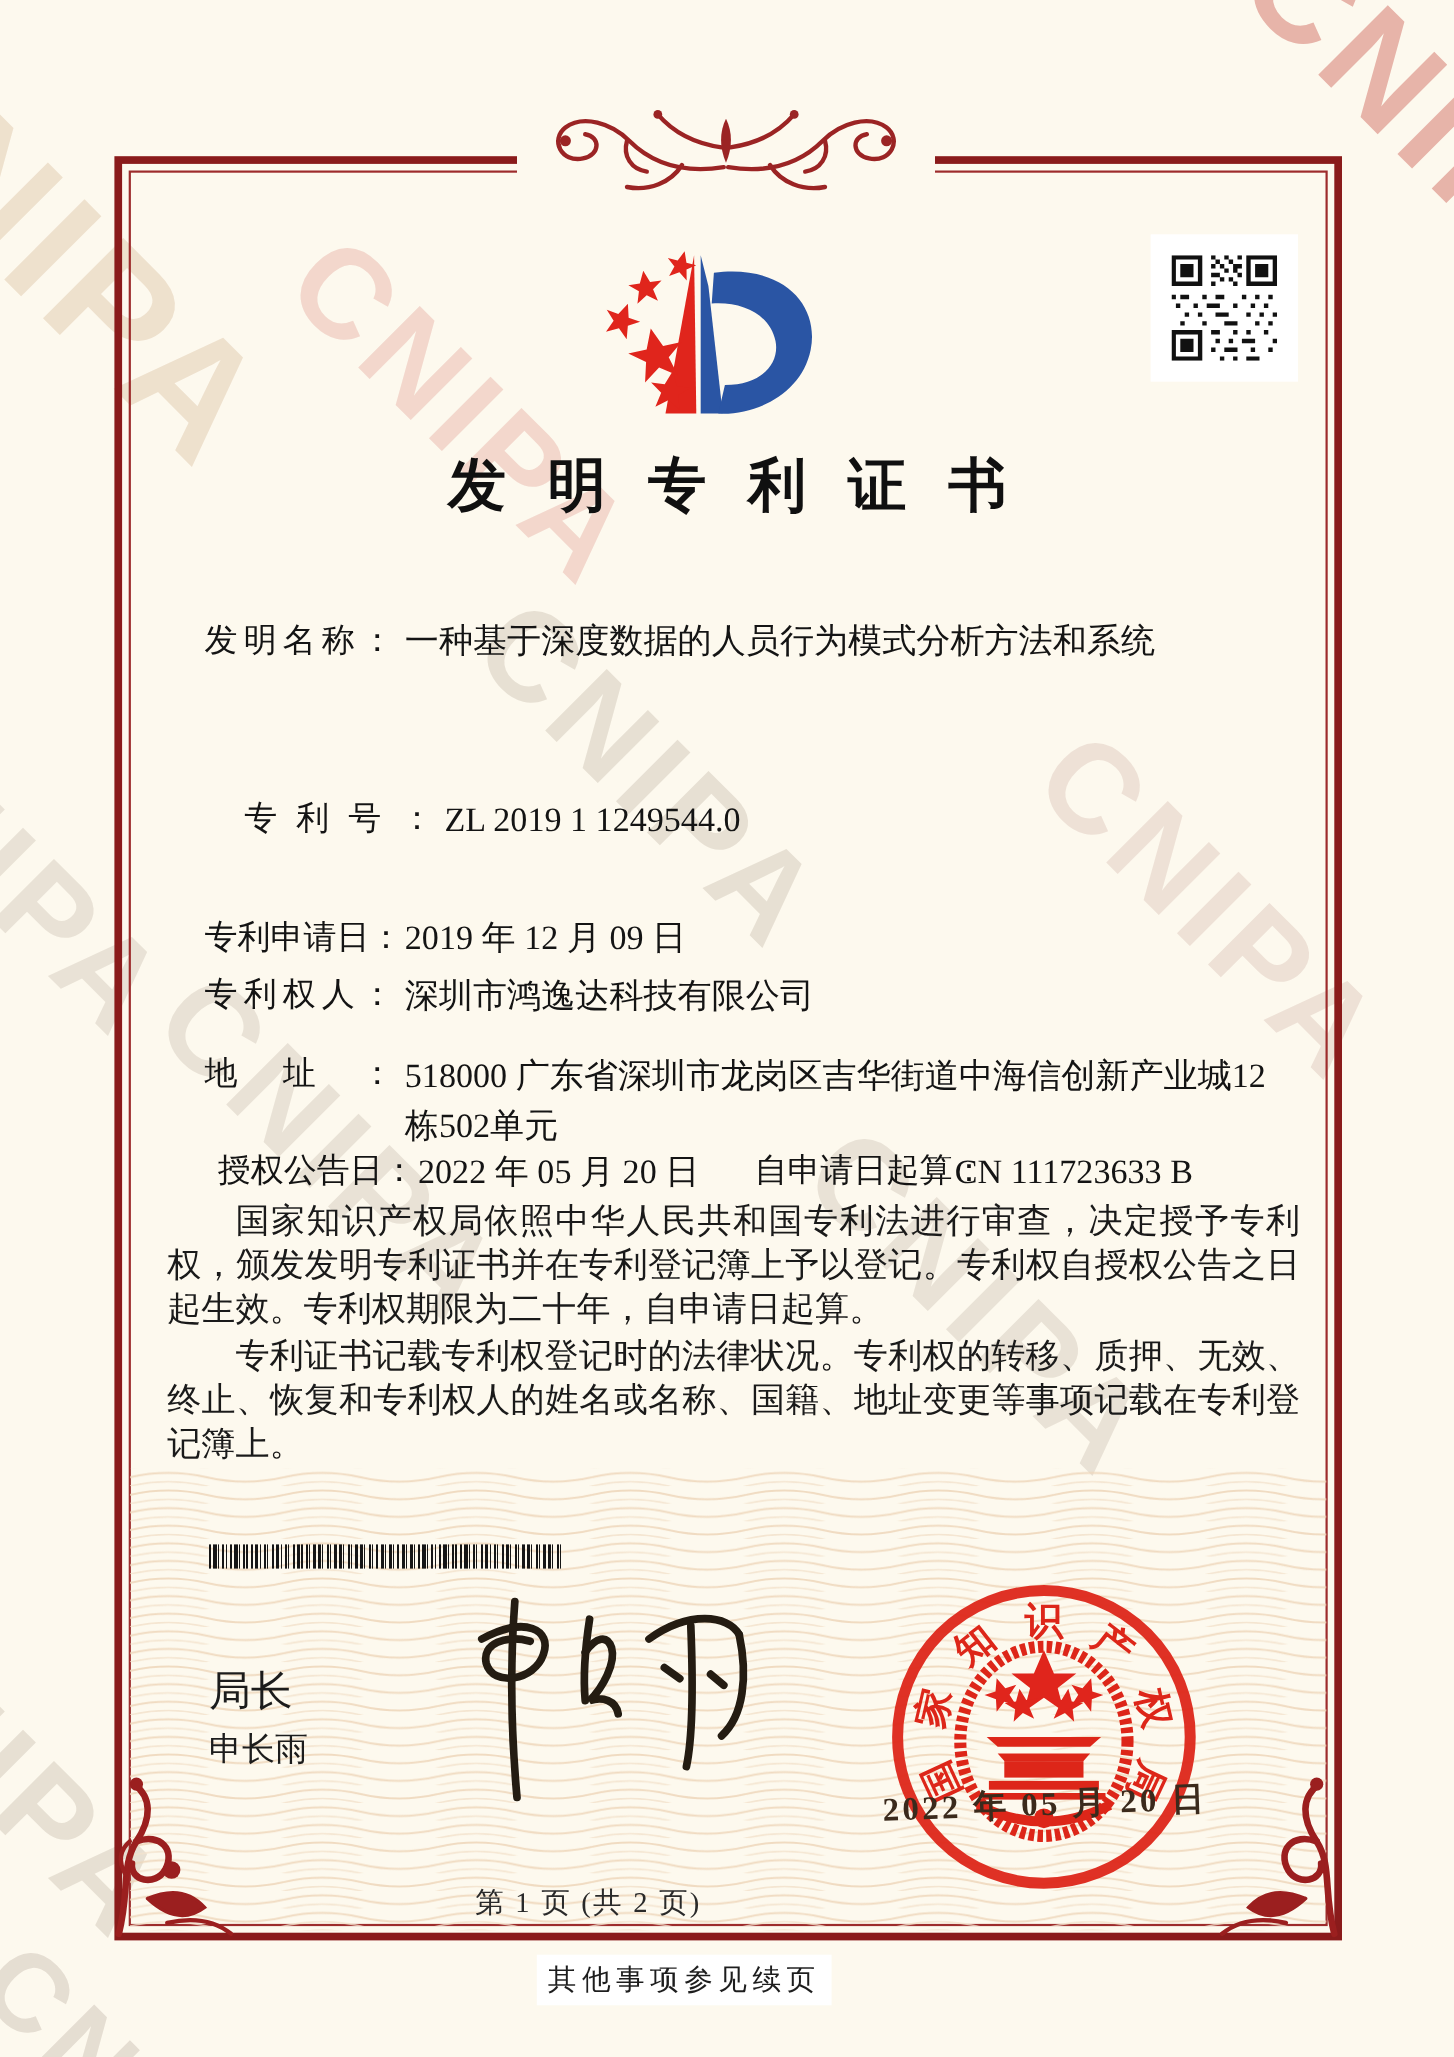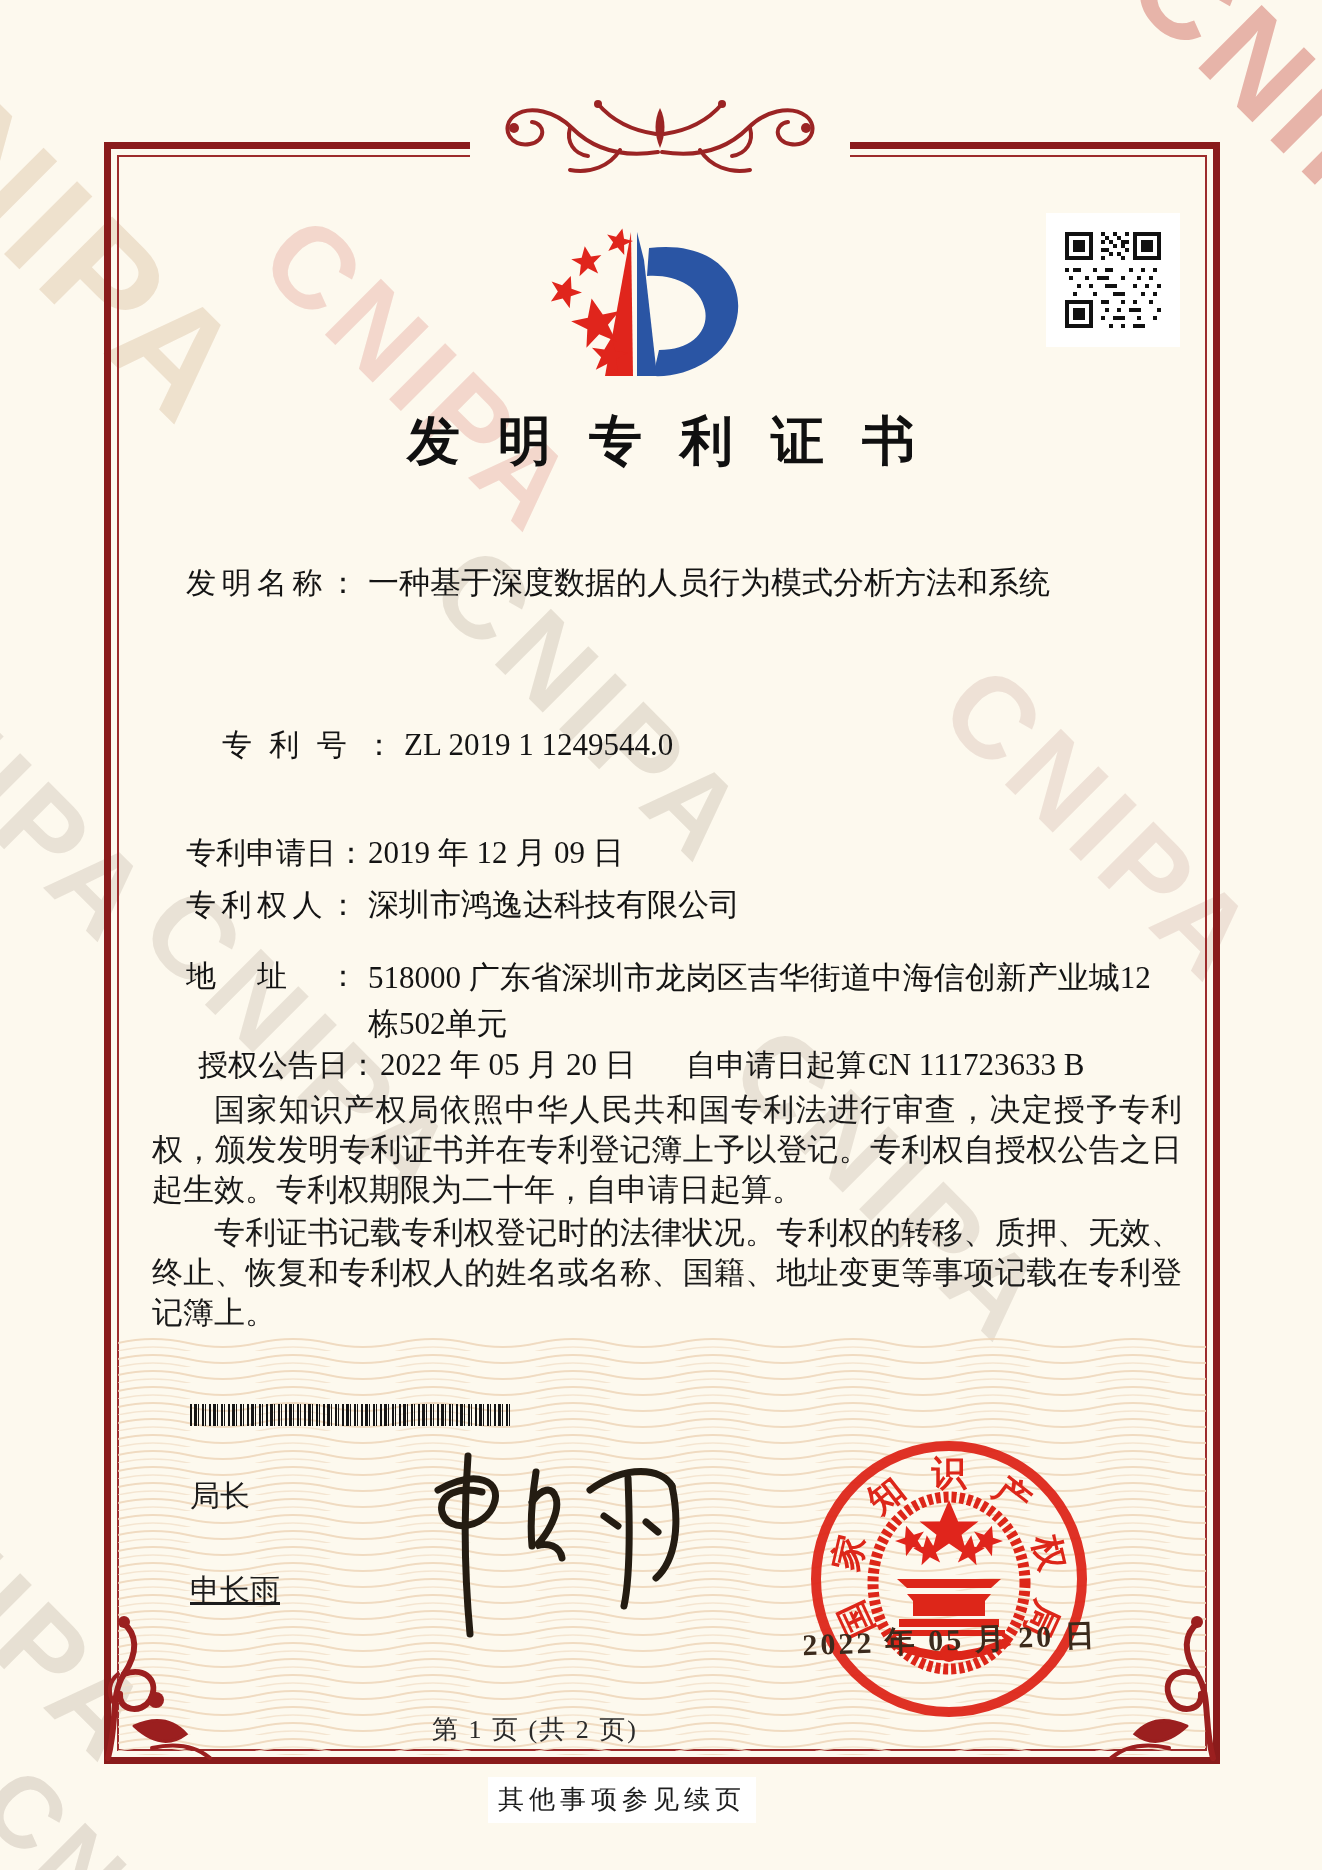--- a/index.html
+++ b/index.html
@@ -45,24 +45,24 @@
   .addr .fvalue{white-space:normal;width:788px;word-break:break-all;line-height:46px;}
   
   .body-text{position:absolute;left:152px;top:1090px;width:1030px;font-size:31px;line-height:40px;
              text-align:justify;z-index:5;color:#1a1a1a;}
   .body-text p{margin:0 0 3px 0;text-indent:2em;}
   
   .barcode{position:absolute;left:190px;top:1404px;width:320px;height:22px;z-index:5;
            background:repeating-linear-gradient(90deg,#151515 0 2px,transparent 2px 4px,#151515 4px 7px,
            transparent 7px 8px,#151515 8px 9px,transparent 9px 12px,#151515 12px 14px,transparent 14px 15px,
            #151515 15px 16px,transparent 16px 19px);}
-  .director-title{position:absolute;left:190px;top:1476px;font-size:30px;z-index:5;
+  .director-title{position:absolute;left:190px;top:1512px;font-size:38px;z-index:5;
                   font-family:"Liberation Sans","DejaVu Sans",sans-serif;color:#1c1c1c;}
   .director-name{position:absolute;left:190px;top:1570px;font-size:30px;z-index:5;
-                 font-family:"Liberation Sans","DejaVu Sans",sans-serif;color:#1c1c1c;text-decoration:underline;}
+                 font-family:"Liberation Sans","DejaVu Sans",sans-serif;color:#1c1c1c;}
   .signature{position:absolute;left:390px;top:1438px;z-index:6;}
   
   .seal{position:absolute;left:811px;top:1441px;width:276px;height:276px;z-index:6;}
   .seal-ring{position:absolute;left:0;top:0;width:256px;height:256px;border:10px solid rgba(221,38,25,.95);
              border-radius:50%;}
   .seal-char{position:absolute;left:50%;top:50%;width:38px;height:38px;margin-left:-19px;margin-top:-22px;
              font-size:35px;font-weight:bold;color:#dd2619;text-align:center;line-height:38px;}
   .sc0{transform:rotate(-115deg) translateY(-102px);}
   .sc1{transform:rotate(-77deg)  translateY(-102px);}
   .sc2{transform:rotate(-38deg)  translateY(-102px);}

